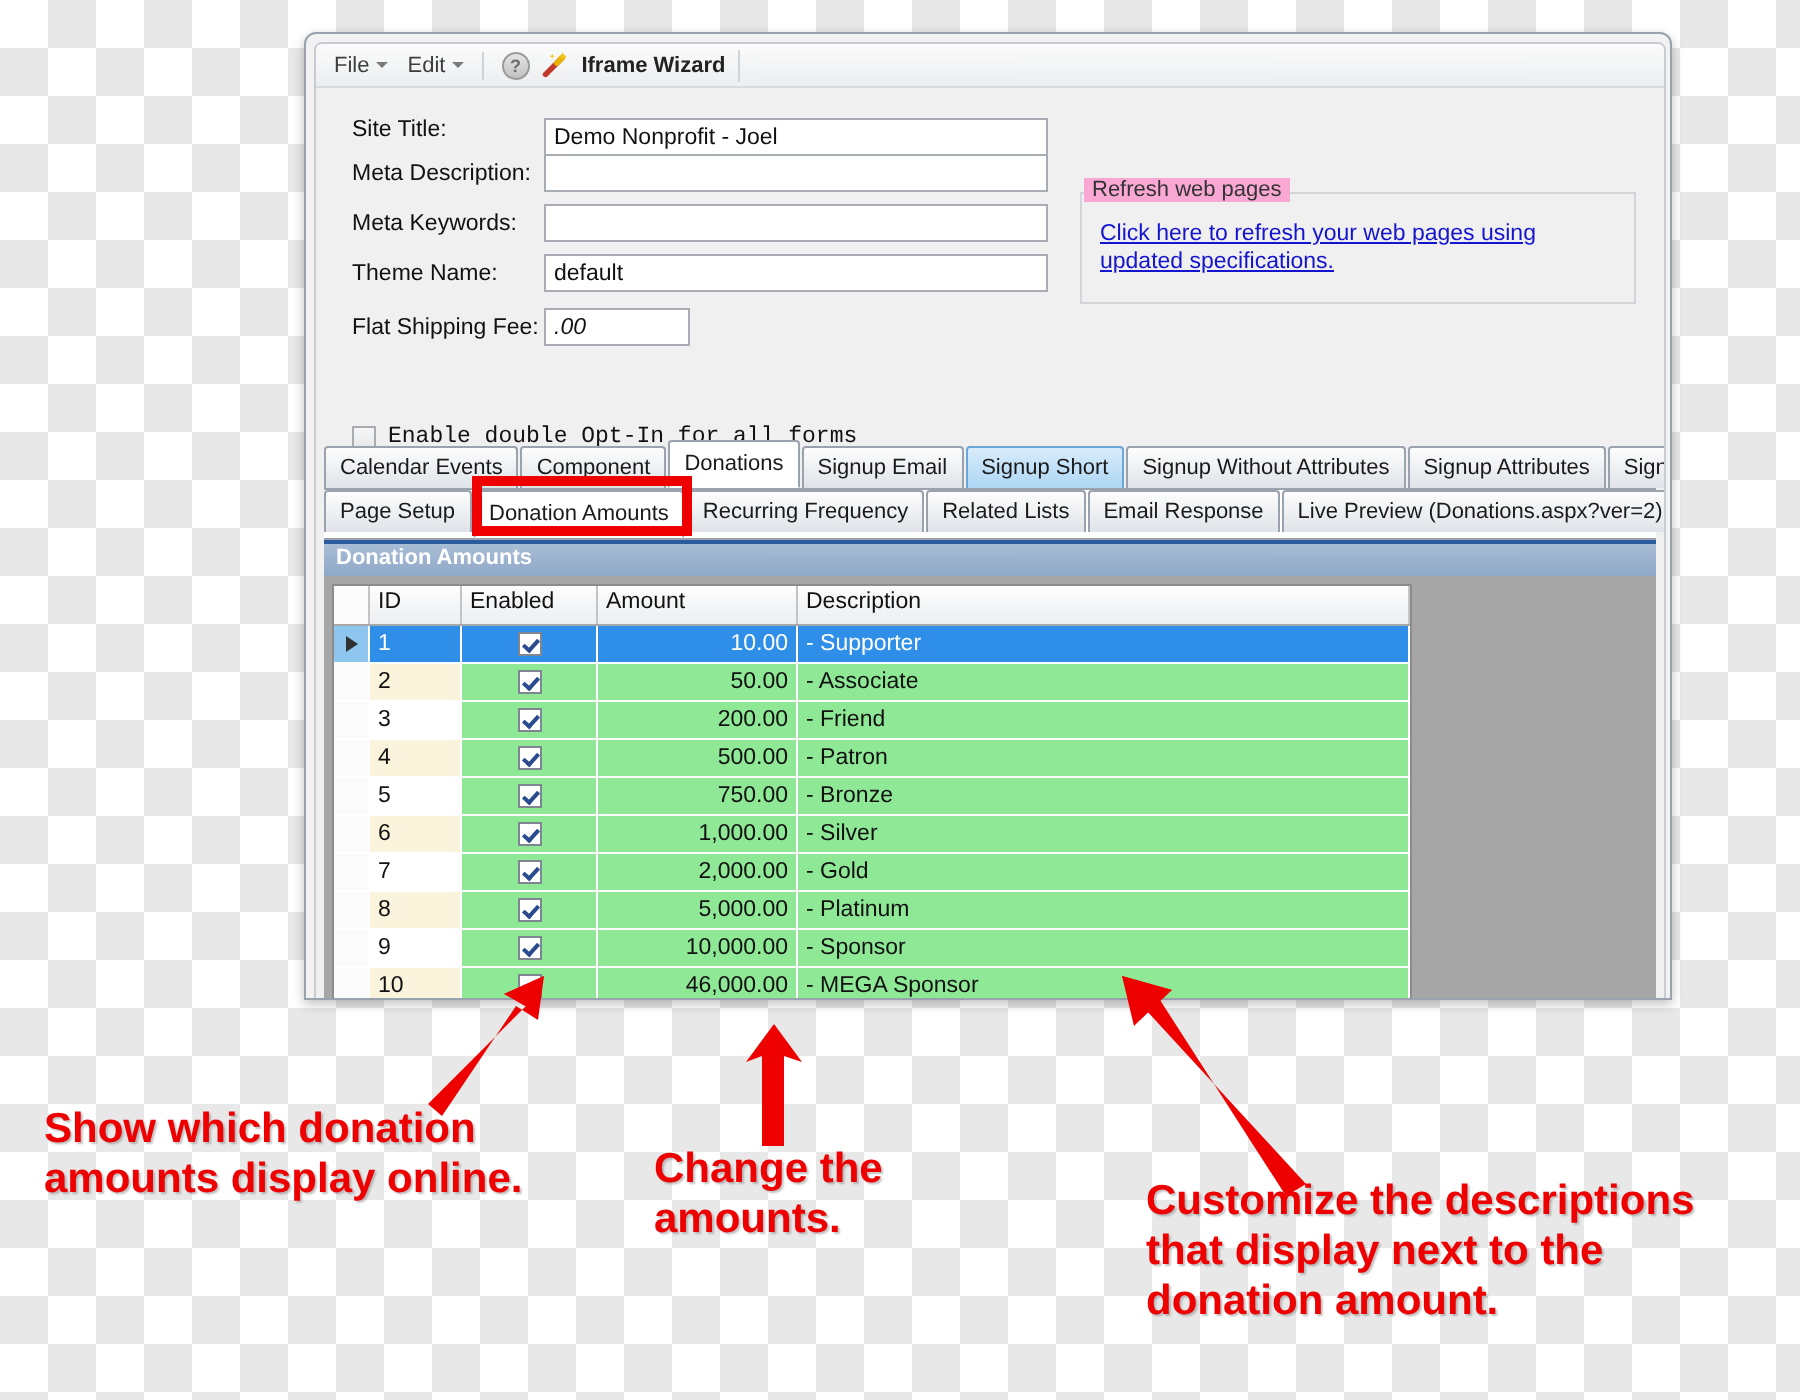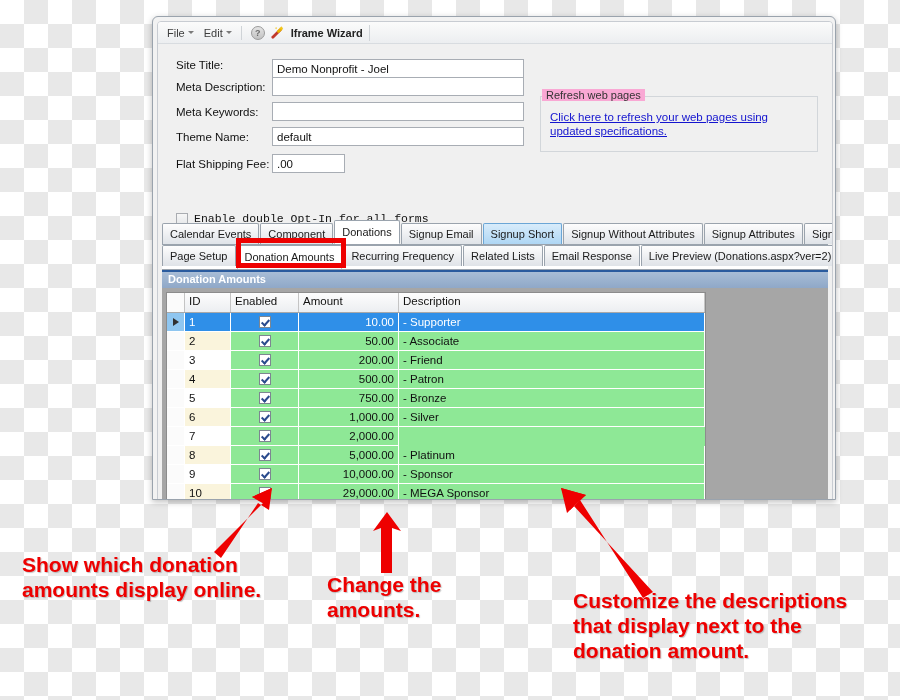--- a/index.html
+++ b/index.html
@@ -352,21 +352,21 @@
         <input class="tinput" style="width: 252px;" value="">
       </div>
 
       <div class="field-row" style="left:18px; top:83px;">
         <span class="field-label">Theme Name:</span>
         <input class="tinput" style="width: 252px;" value="default">
       </div>
 
       <div class="field-row" style="left:18px; top:110px;">
         <span class="field-label">Flat Shipping Fee:</span>
-        <input class="tinput" style="width: 73px;" value=".00">
+        <input class="tinput" style="width: 73px; font-style: italic;" value=".00">
       </div>
 
       <div class="chk-row">
         <span class="winchk"></span>
         <span class="chk-label">Enable double Opt-In for all forms</span>
       </div>
 
       <div class="groupbox"></div>
       <div class="gb-title">Refresh web pages</div>
       <div class="gb-link">Click here to refresh your web pages using updated specifications.</div>
@@ -459,20 +459,21 @@
               <div class="cell c-amt">1,000.00</div>
               <div class="cell c-desc">- Silver</div>
             </div>
             <div class="dgv-row">
               <div class="cell c-sel"></div>
               <div class="cell c-id row-id-bg-a">7</div>
               <div class="cell c-en">
                 <span class="winchk checked"></span>
               </div>
               <div class="cell c-amt">2,000.00</div>
+              <div class="cell c-desc">- Gold</div>
             </div>
             <div class="dgv-row">
               <div class="cell c-sel"></div>
               <div class="cell c-id row-id-bg-b">8</div>
               <div class="cell c-en">
                 <span class="winchk checked"></span>
               </div>
               <div class="cell c-amt">5,000.00</div>
               <div class="cell c-desc">- Platinum</div>
             </div>
@@ -484,21 +485,21 @@
               </div>
               <div class="cell c-amt">10,000.00</div>
               <div class="cell c-desc">- Sponsor</div>
             </div>
             <div class="dgv-row">
               <div class="cell c-sel"></div>
               <div class="cell c-id row-id-bg-b">10</div>
               <div class="cell c-en">
                 <span class="winchk checked"></span>
               </div>
-              <div class="cell c-amt">29,000.00</div>
+              <div class="cell c-amt">46,000.00</div>
               <div class="cell c-desc">- MEGA Sponsor</div>
             </div>
           </div>
       </div>
     </div>
 
   </div>
 </div>
 
 <div id="red-box-tab"></div>

